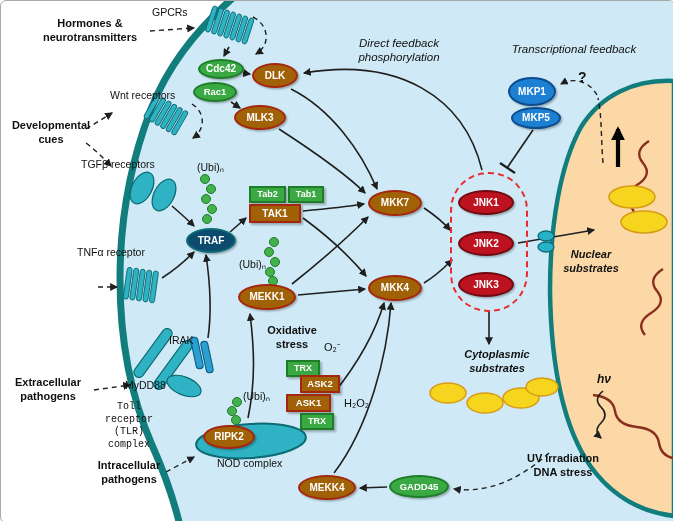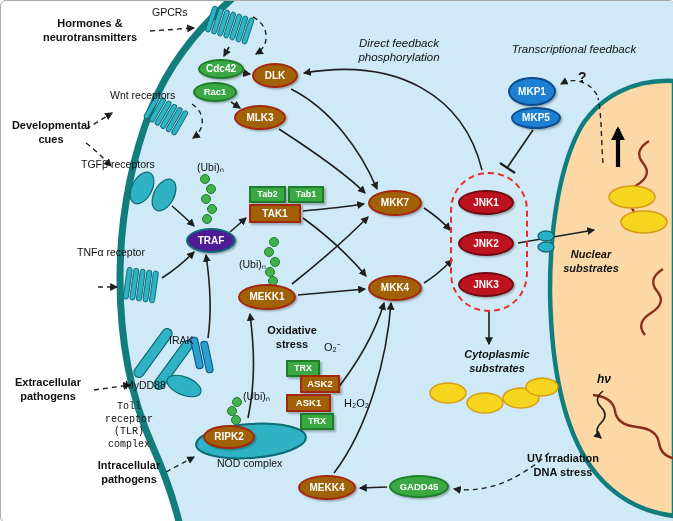--- a/index.html
+++ b/index.html
@@ -8,21 +8,21 @@
   svg.layer{position:absolute;left:0;top:0;}
   .node{position:absolute;display:flex;align-items:center;justify-content:center;color:#fff;
         font-weight:bold;font-size:10px;line-height:1;box-sizing:border-box;text-align:center;
         box-shadow:1.5px 1.5px 2px rgba(0,0,0,.28);}
   .oval{border-radius:50%;}
   .rect{border-radius:0;text-align:center;}
   .green{background:#3aa944;border:2px solid #1e7d28;}
   .orange{background:#a16207;border:2px solid #a5260e;}
   .redn{background:#bd1220;border:2px solid #6f0a10;}
   .blue{background:#1d80d2;border:2px solid #0b4d8f;}
-  .tealn{background:#4c1d95;border:2px solid #0c6b74;}
+  .tealn{background:#0c4a6e;border:2px solid #0c6b74;}
   .lbl{position:absolute;color:#101010;font-size:10.5px;line-height:1.25;white-space:pre-line;}
   .cue{font-weight:bold;font-size:11px;text-align:center;}
   .ital{font-style:italic;font-size:11.5px;text-align:center;font-weight:normal;}
   .subl{font-style:italic;font-weight:bold;font-size:11px;text-align:center;}
   .qmark{font-weight:bold;font-size:14px;}
   .hvl{font-weight:bold;font-style:italic;font-size:12px;}
   .tiny{font-size:10px;text-align:center;font-family:Liberation Mono, monospace;}
   .jnkbox{position:absolute;border:2.5px dashed #e82c2c;border-radius:38px;background:transparent;}
 </style>
 </head>

